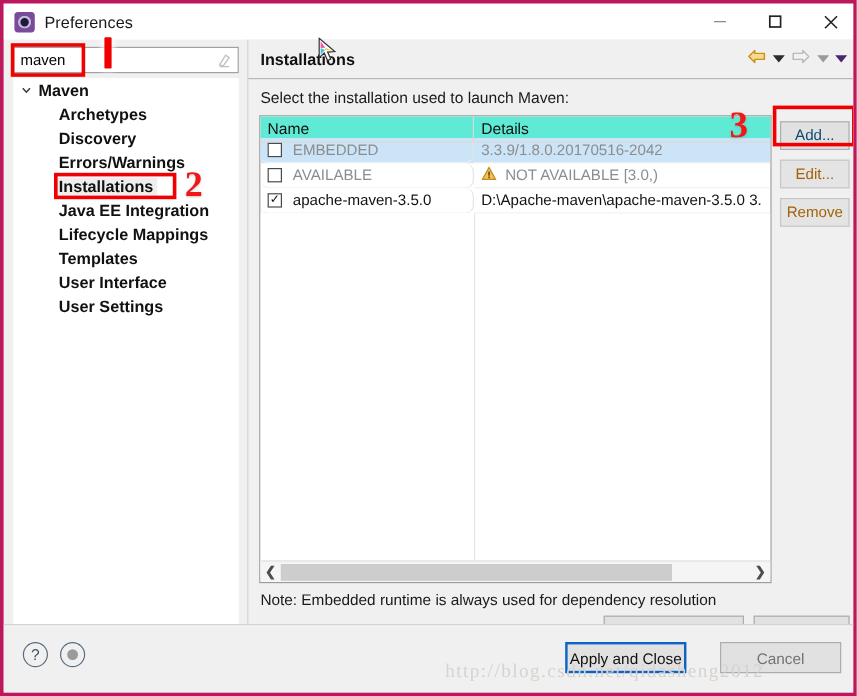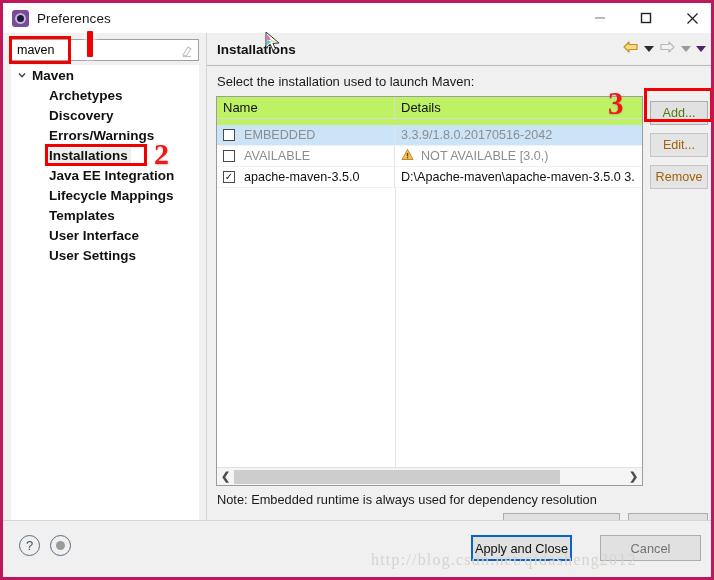--- a/index.html
+++ b/index.html
@@ -130,41 +130,41 @@
   }
 
   
   #table-wrap {
     position: absolute; left: 9px; top: 63px;
     width: 427px; height: 390px;
     background: #ffffff;
     border: 1px solid #9c9c9c;
     overflow: hidden;
   }
-  #thead { display: flex; height: 28px; background: #bef264; }
+  #thead { display: flex; height: 18px; background: #5eead4; }
   .th {
     font-size: 13px; color: #111;
     display: flex; align-items: center;
     padding-left: 6px;
     border-bottom: 1px solid #d9d9d9;
     border-right: 1px solid #d9d9d9;
     height: 22px;
   }
   .th.c0 { width: 178px; }
   .th.c1 { width: 247px; border-right: none; }
 
   .trow { display: flex; height: 21px; align-items: stretch; }
   .trow.selected { background: #cce4f7; }
   .td {
     font-size: 12.6px; display: flex; align-items: center;
     border-right: 1px solid #e4e4e4;
     border-bottom: 1px solid #f1f1f1;
     white-space: nowrap; overflow: hidden;
   }
-  .td.c0 { width: 178px; padding-left: 6px; }
+  .td.c0 { width: 178px; padding-left: 6px; border-radius: 7px; }
   .td.c1 { width: 247px; padding-left: 6px; border-right: none; }
   .td.grey { color: #8d8d8d; }
   .td.dark { color: #111; }
   .cbx {
     width: 12px; height: 12px; flex: none;
     border: 1px solid #4a4a4a; background: #fff;
     margin-right: 9px;
     display: flex; align-items: center; justify-content: center;
     font-size: 10px; color: #111; line-height: 1;
   }
@@ -193,21 +193,21 @@
     height: 14px; width: 326px;
     background: #cdcdcd;
   }
 
   
   .sbtn {
     position: absolute; left: 443px;
     width: 58px; height: 24px;
     background: #e1e1e1;
     border: 1px solid #adadad;
-    font-size: 12.6px; color: #4d7c0f;
+    font-size: 12.6px; color: #0c4a6e;
     display: flex; align-items: center; justify-content: center;
     font-family: "Liberation Sans", sans-serif;
   }
   .sbtn.disabled { color: #a16207; border-color: #c6c6c6; background: #e4e4e4; }
 
   #note {
     position: absolute; left: 10px; top: 459px;
     font-size: 12.8px; color: #1a1a1a;
   }
 

